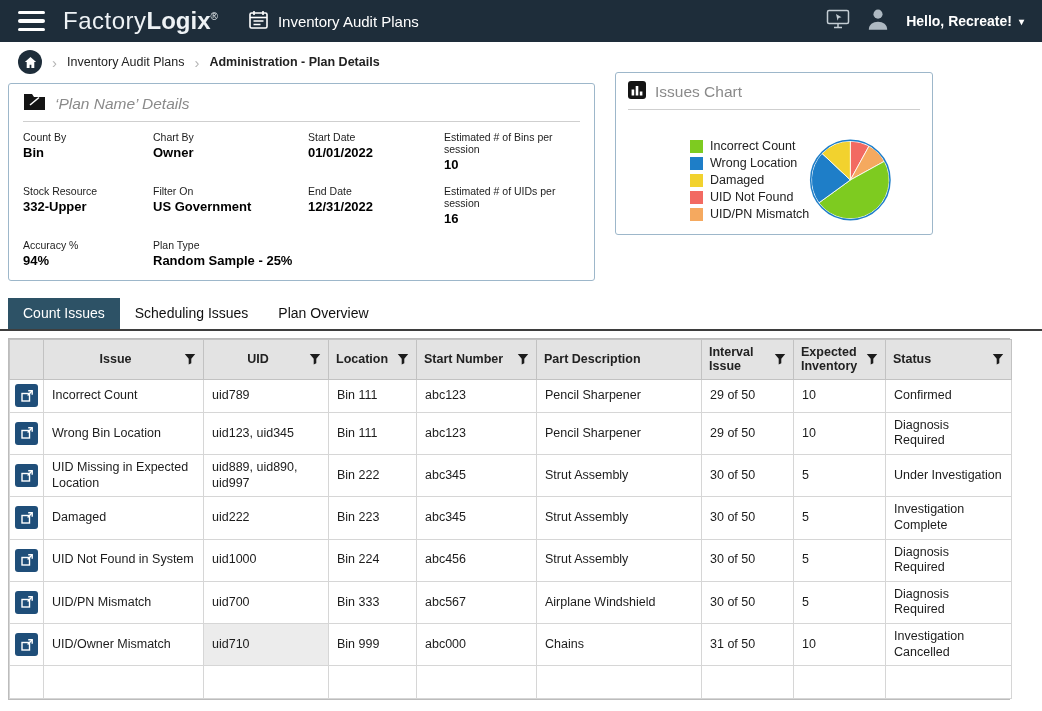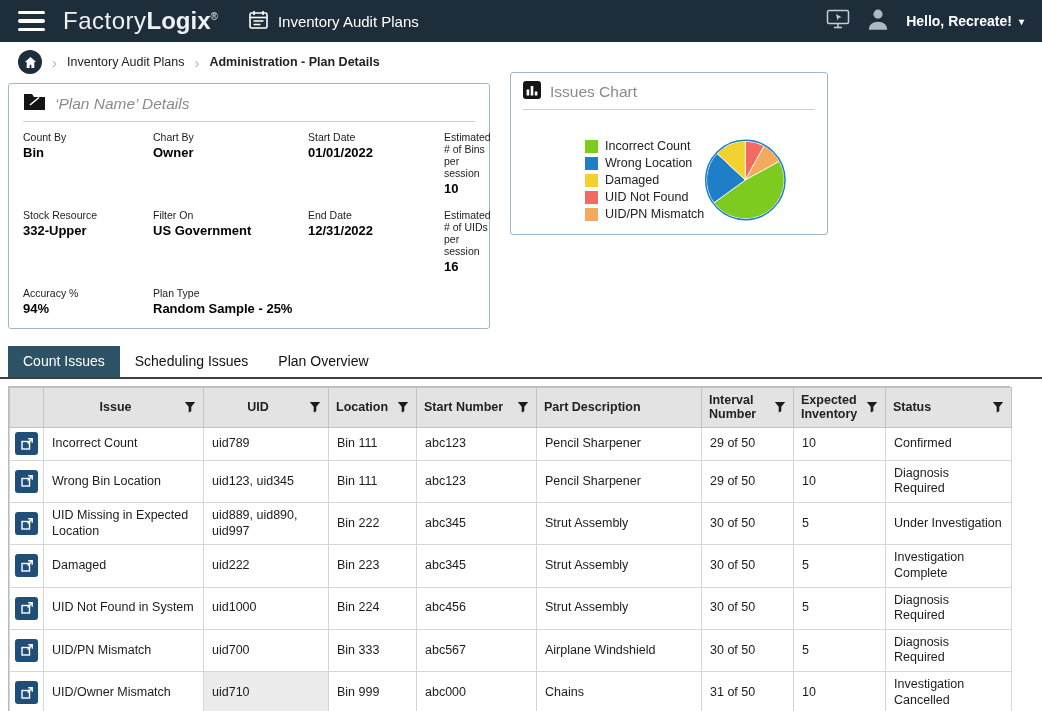--- a/index.html
+++ b/index.html
@@ -31,21 +31,21 @@
   .breadcrumb { display: flex; align-items: center; gap: 10px; padding: 8px 18px 5px 18px; font-size: 12.5px; }
   .home-btn { width: 24px; height: 24px; border-radius: 50%; background: #1e2d3a;
     display: flex; align-items: center; justify-content: center; cursor: pointer; flex: none; }
   .bc-sep { color: #b5b5b5; font-size: 15px; line-height: 1; }
   .bc-link { color: #222; cursor: pointer; }
   .bc-current { font-weight: bold; }
 
   
   .cards { display: flex; gap: 20px; padding-left: 8px; margin-top: 4px; align-items: flex-start; }
   .card { background: #fff; border: 1px solid #9db7ca; border-radius: 3px; }
-  .details-card { width: 482px; min-height: 155px; padding: 8px 14px 12px 14px; }
+  .details-card { width: 587px; min-height: 155px; padding: 8px 14px 12px 14px; }
   .chart-card  { width: 318px; height: 163px; padding: 8px 12px 8px 12px; margin-top: -11px; }
   .card-head { display: flex; align-items: center; gap: 9px; border-bottom: 1px solid #cfcfcf;
     padding-bottom: 6px; margin-bottom: 9px; }
   .card-title { color: #8a8a8a; font-size: 15.5px; }
   .details-title { font-style: italic; }
 
   .fields { display: grid; grid-template-columns: 130px 155px 136px 1fr; row-gap: 13px; }
   .f-label { font-size: 10.5px; color: #1c1c1c; margin-bottom: 2px; }
   .f-value { font-size: 13px; font-weight: bold; color: #000; }
 
@@ -299,21 +299,21 @@
               </span>
             </div>
           </th>
           <th>
             <div class="th-inner">
               <span class="th-label" style="text-align: left;">Part Description</span>
             </div>
           </th>
           <th>
             <div class="th-inner">
-              <span class="th-label" style="text-align: left;">Interval Number</span>
+              <span class="th-label" style="text-align: left;">Interval Issue</span>
               <span class="funnel">
                 <svg width="12" height="12" viewBox="0 0 12 12">
                   <path d="M.8 1h10.4L7.3 5.8v4.4L4.7 11.4V5.8z" fill="#1c1c1c"></path>
                 </svg>
               </span>
             </div>
           </th>
           <th>
             <div class="th-inner">
               <span class="th-label" style="text-align: left;">Expected Inventory</span>

